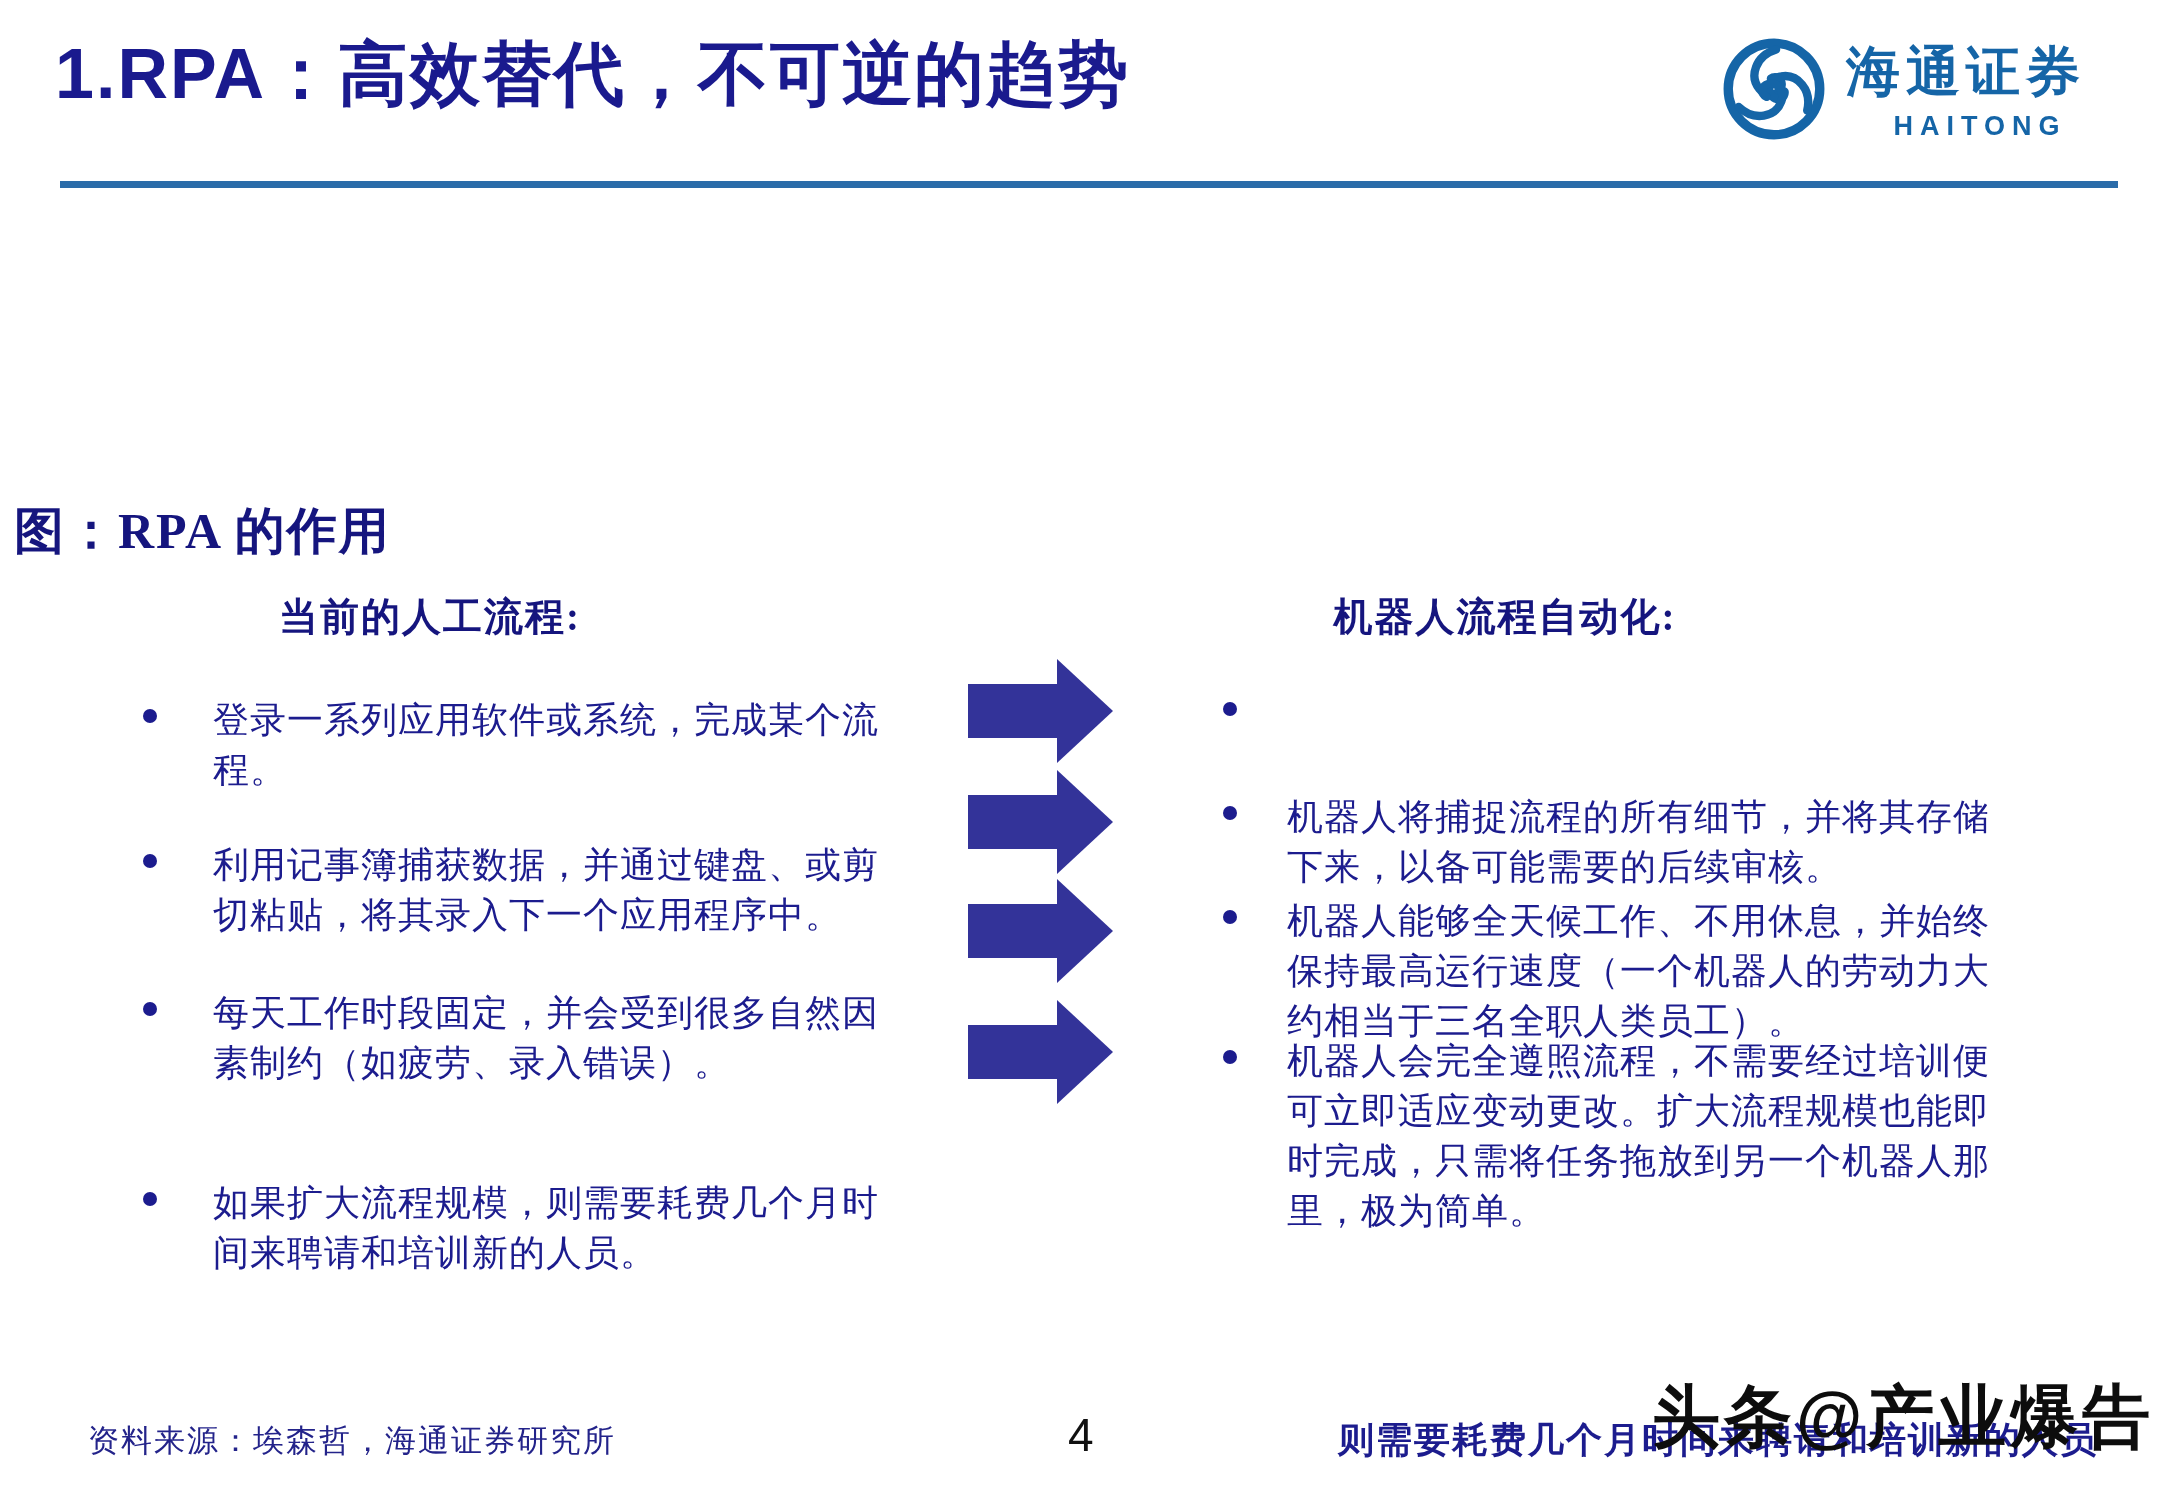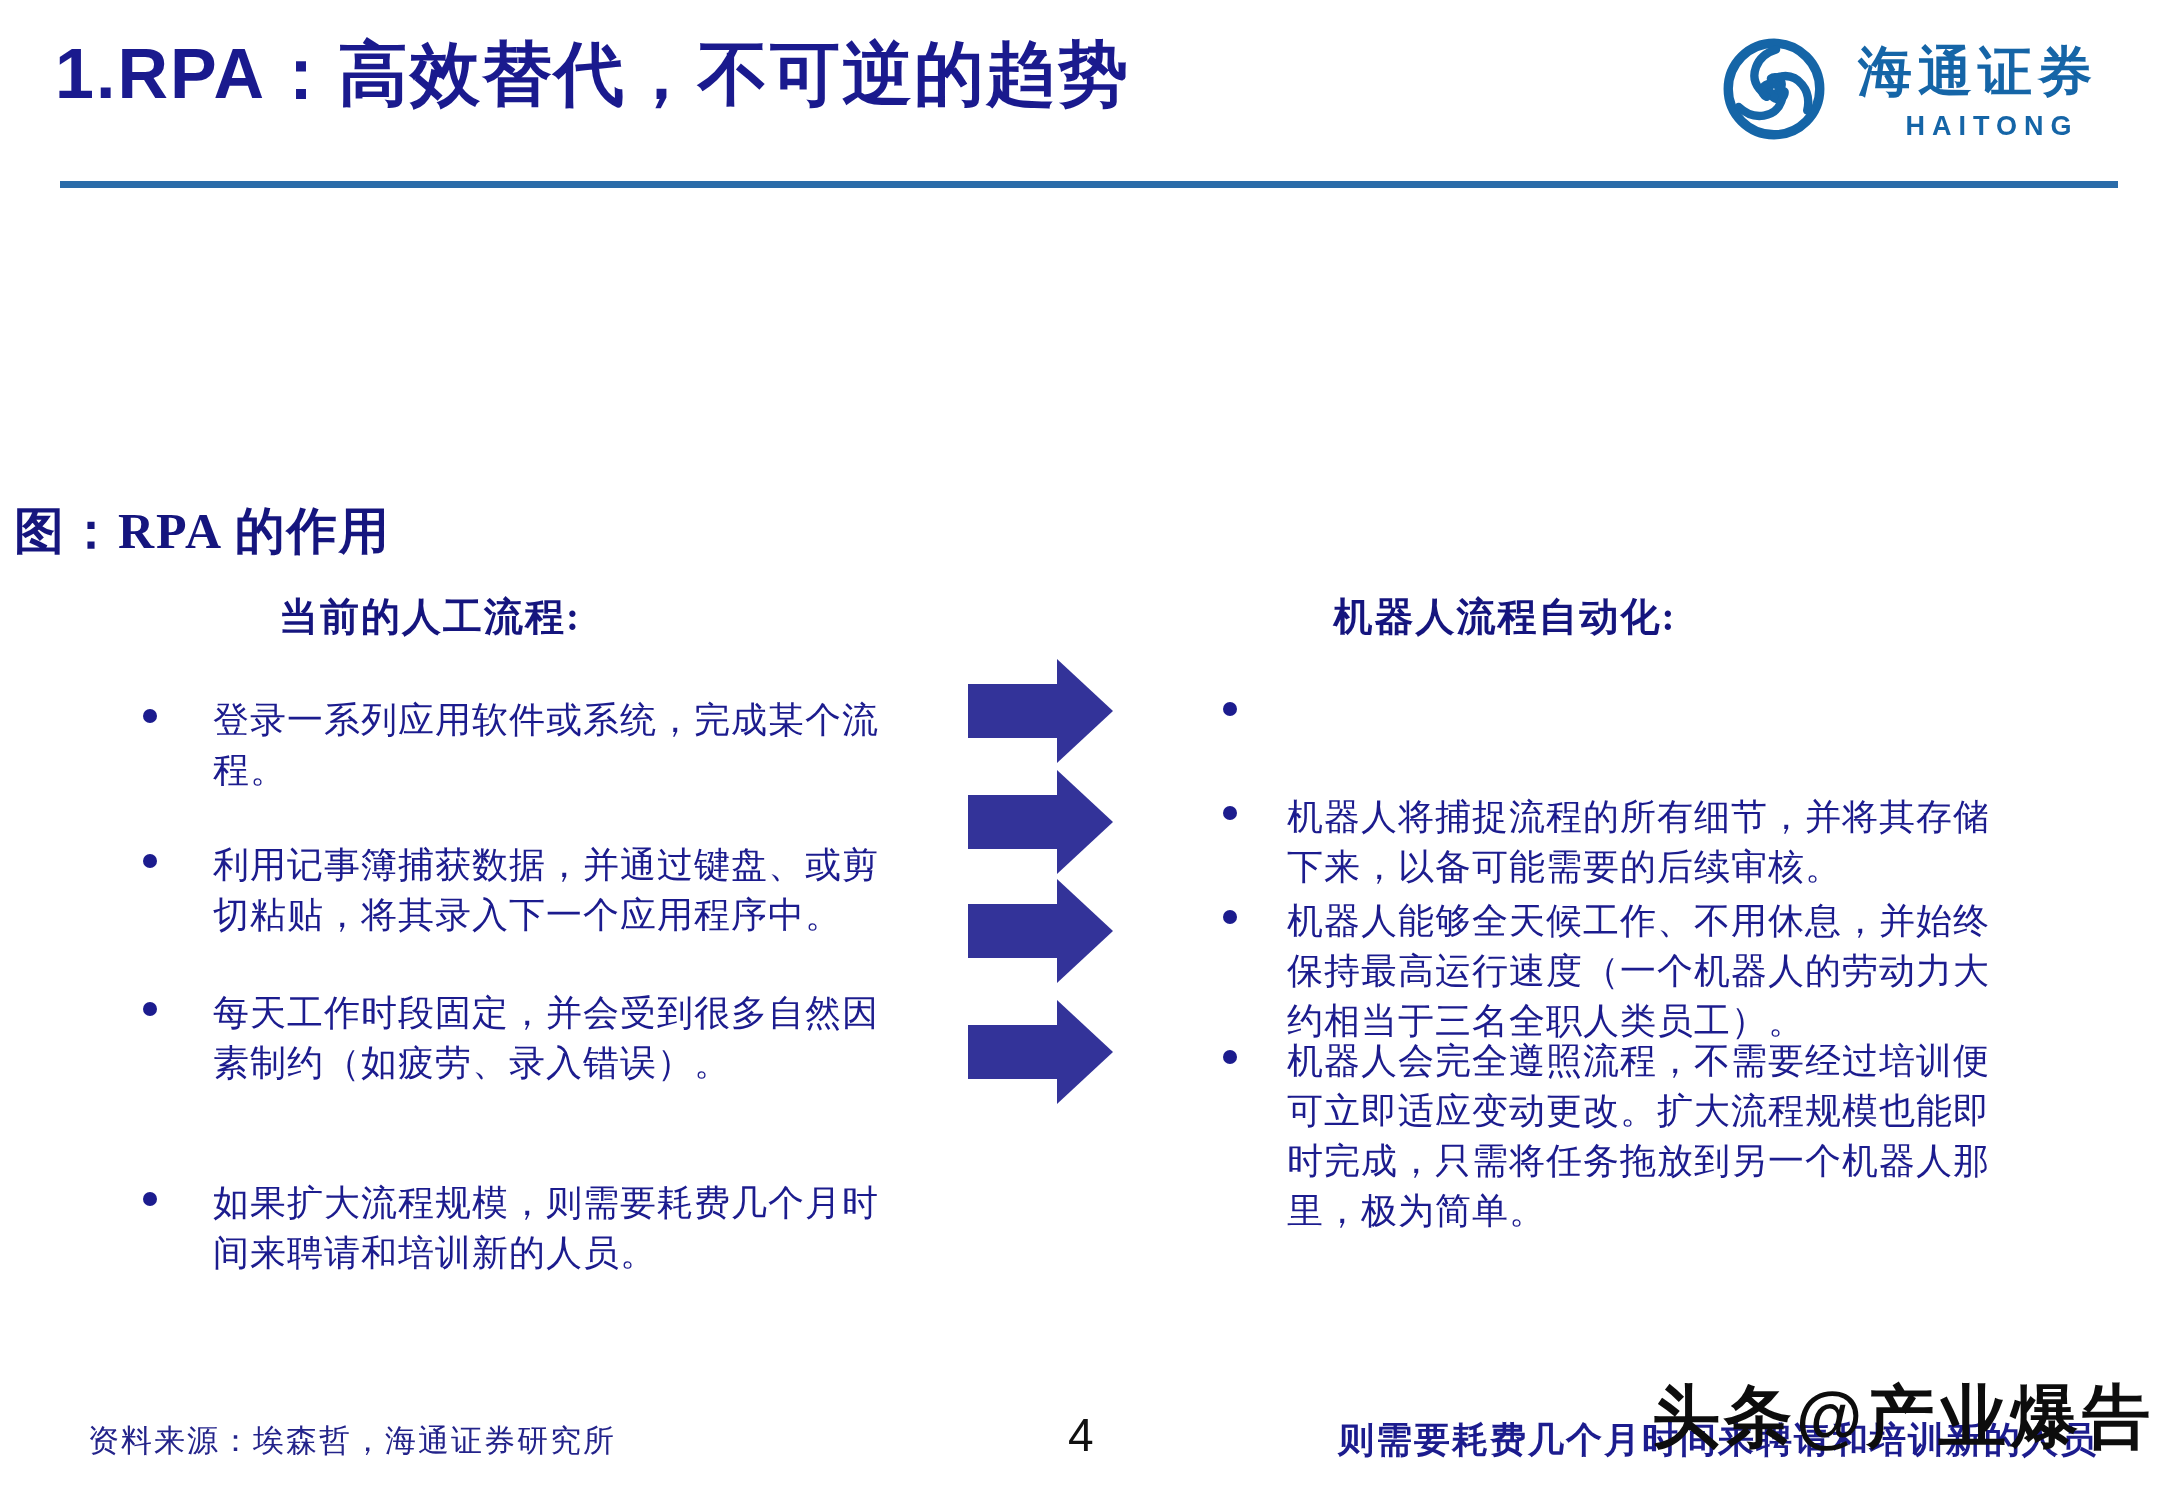--- a/index.html
+++ b/index.html
@@ -13,21 +13,21 @@
     padding-left:13px;
   }
 
   
   .title {
     position:absolute; left:55px; top:28px;
     font-size:70px; font-weight:800; color:#1a1a8e;
     letter-spacing:2px; white-space:nowrap;
     font-family:"Liberation Sans", sans-serif;
   }
-  .logo { position:absolute; left:1722px; top:36px; display:flex; align-items:center; gap:32px; }
+  .logo { position:absolute; left:1722px; top:36px; display:flex; align-items:center; gap:20px; }
   .logo-icon { width:104px; height:104px; }
   .logo-text { display:flex; flex-direction:column; align-items:center; }
   .logo-cn { font-size:54px; font-weight:700; color:#1565a7; letter-spacing:6px; white-space:nowrap; }
   .logo-en { font-size:27px; font-weight:700; color:#1565a7; letter-spacing:7px; margin-top:2px;
              font-family:"Liberation Sans", sans-serif;margin-left:28px; }
   .title-rule { position:absolute; left:60px; top:181px; width:2058px; height:7px; background:#2b6ca9; }
 
   
   .summary-box {
     position:absolute; left:78px; top:203px; width:2012px;

